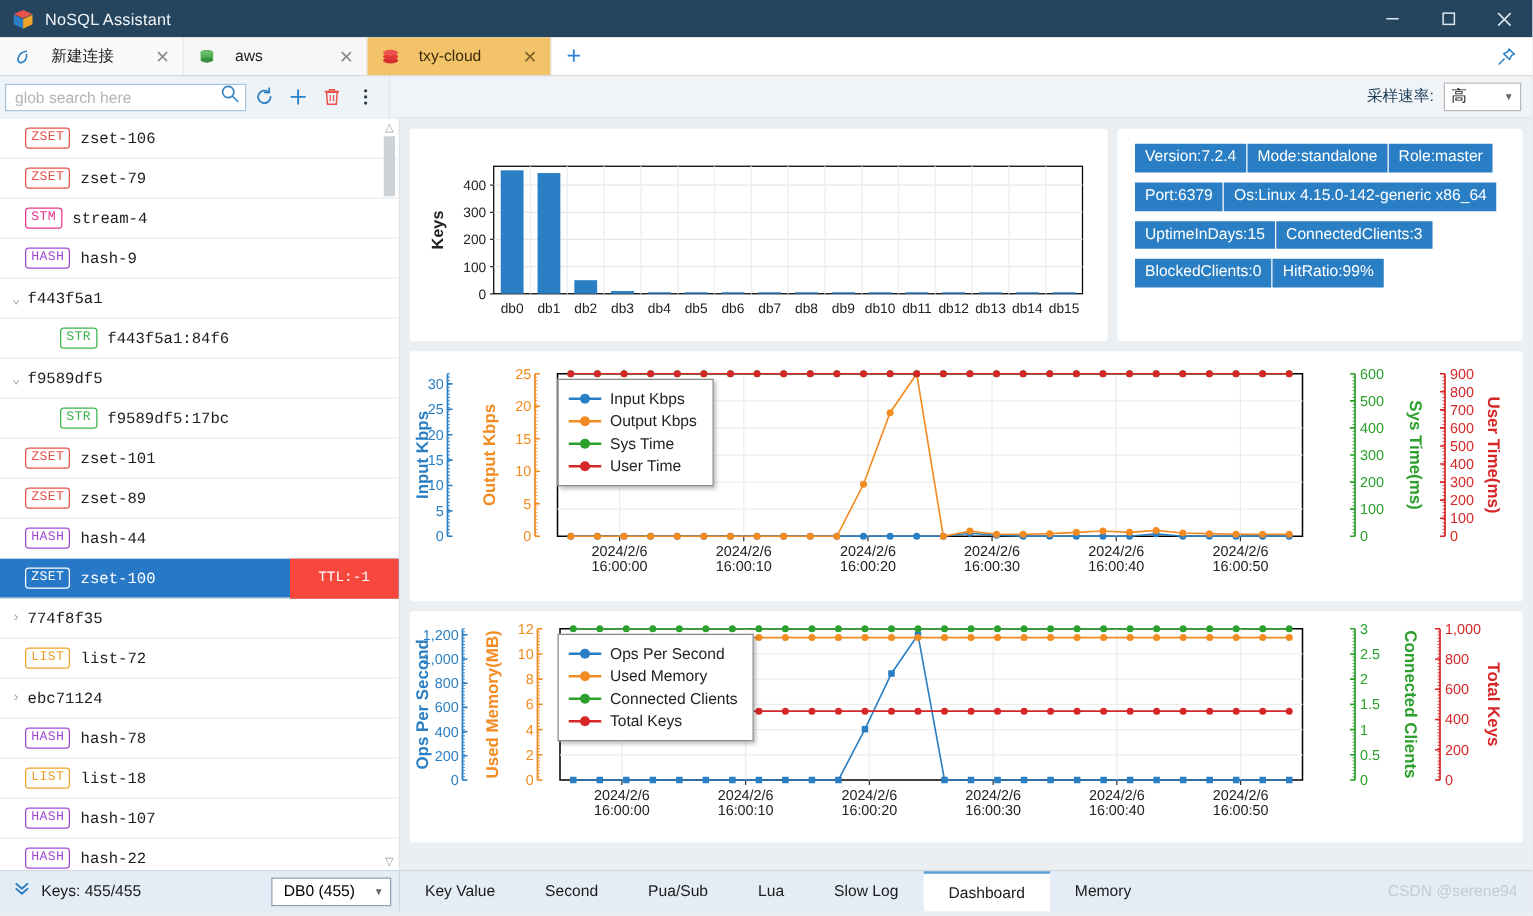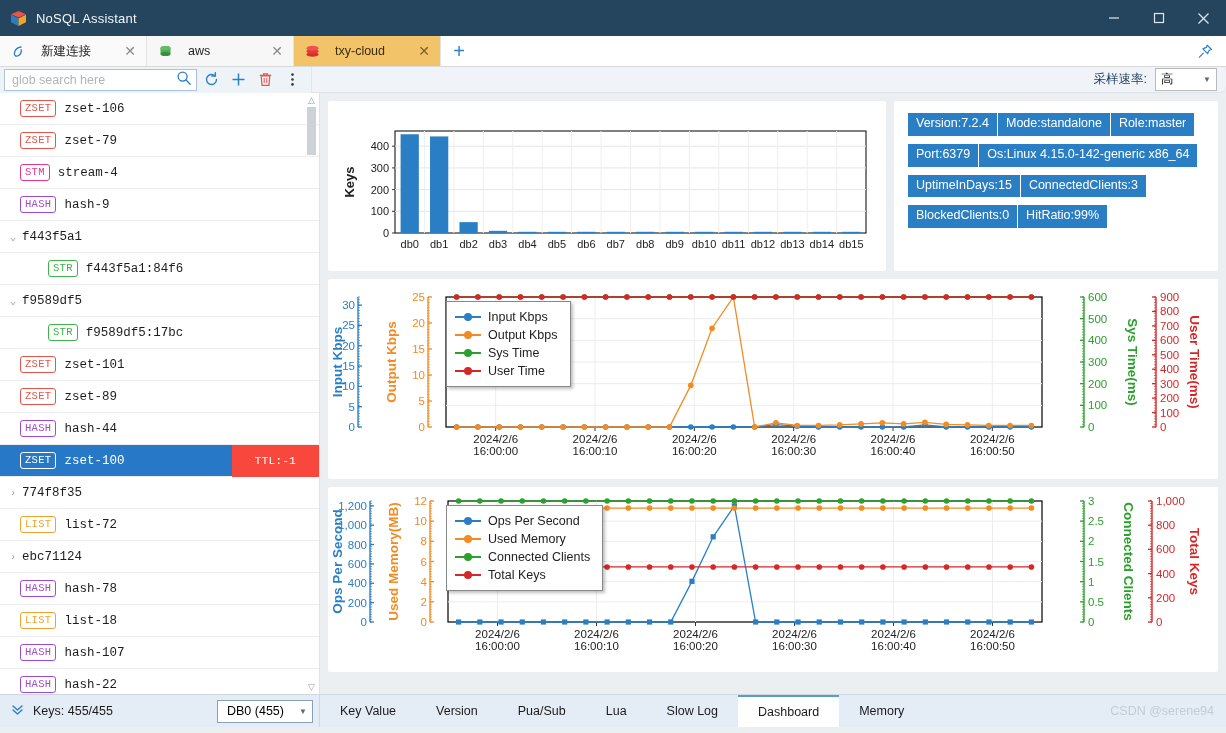--- a/index.html
+++ b/index.html
@@ -6,21 +6,21 @@
   html, body {
     width: 1226px; height: 733px;
     font-family: "Liberation Sans", sans-serif;
     background: #e8e8e8;
     overflow: hidden;
   }
   .app { position: relative; width: 1226px; height: 733px; background: #eceff1; }
 
   
   .titlebar {
-    height: 36px; background: #25455f; display: flex; align-items: center;
+    height: 30px; background: #25455f; display: flex; align-items: center;
     padding-left: 10px; color: #fff;
   }
   .app-logo { width: 17px; height: 17px; position: relative; margin-right: 9px; }
   .app-title { font-size: 13px; color: #f2f5f7; letter-spacing: .2px; }
   .win-btns { margin-left: auto; display: flex; height: 31px; }
   .win-btn {
     width: 45px; height: 31px; display: flex; align-items: center; justify-content: center;
     color: #dfe6eb; font-size: 14px;
   }
 
@@ -43,21 +43,21 @@
   .tab-close { font-size: 14px; color: #8a8a8a; width: 14px; text-align: center; line-height: 1; }
   .tab.active .tab-close { color: #7a6228; }
   .tab-add {
     width: 36px; display: flex; align-items: center; justify-content: center;
     color: #2b7fd4; font-size: 20px; font-weight: 300; background: #fff;
   }
   .tab-fill { flex: 1 1 auto; background: #fff; display:flex; align-items:center; justify-content:flex-end; padding-right: 12px;}
   .pin-ico { width: 17px; height: 17px; }
 
   
-  .toolrow { height: 26px; display: flex; align-items: center; background: #f0f4f8; border-bottom: 1px solid #dde3e9; border-radius: 6px; }
+  .toolrow { height: 34px; display: flex; align-items: center; background: #f0f4f8; border-bottom: 1px solid #dde3e9; border-radius: 6px; }
   .searchwrap {
     width: 312px; height: 34px; display: flex; align-items: center; gap: 2px;
     background: #eef3f8; padding: 0 6px 0 4px; border-right: 1px solid #dfe5ea;
   }
   .searchbox {
     flex: 1 1 auto; height: 22px; background: #fff; border: 1px solid #a9c3dc;
     display: flex; align-items: center; padding: 0 4px 0 7px;
   }
   .searchbox input {
     flex: 1 1 auto; border: 0; outline: none; font-size: 12.5px; color: #555;
@@ -1325,21 +1325,21 @@
         </svg>
       </span>
       <span class="status-txt">Keys: 455/455</span>
       <div class="db-select">
         <span>DB0 (455)</span>
         <span class="db-caret">▼</span>
       </div>
     </div>
     <div class="tabs-bot" id="bottomTabs">
         <div class="btab">Key Value</div>
-        <div class="btab">Version</div>
+        <div class="btab">Second</div>
         <div class="btab">Pua/Sub</div>
         <div class="btab">Lua</div>
         <div class="btab">Slow Log</div>
         <div class="btab active">Dashboard</div>
         <div class="btab">Memory</div>
         <div class="watermark">CSDN @serene94</div>
       </div>
   </div>
 
 </div>

